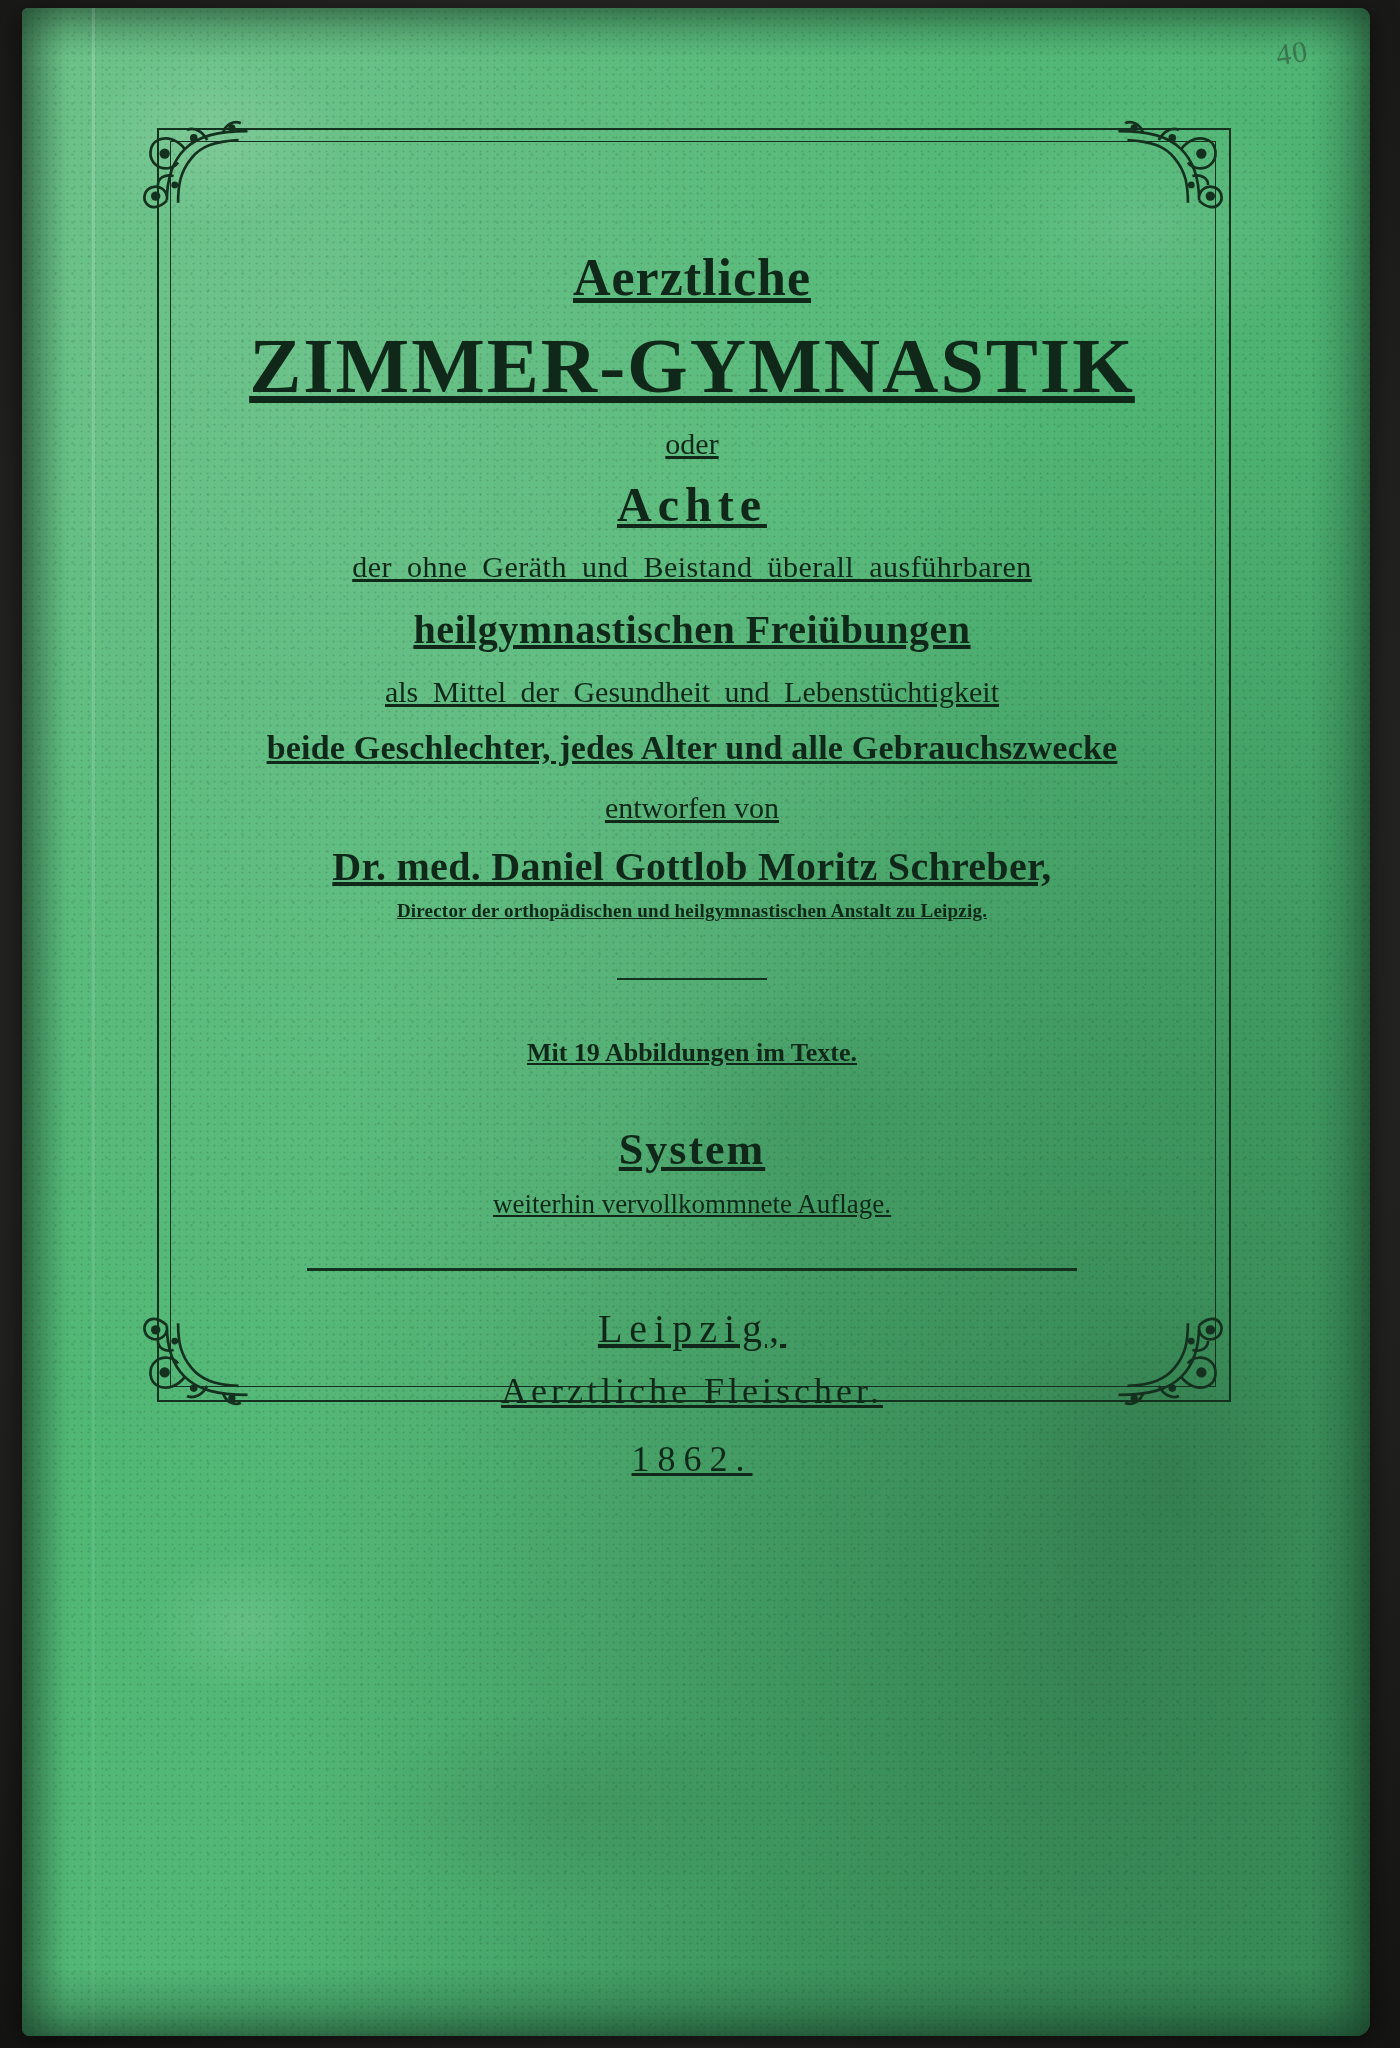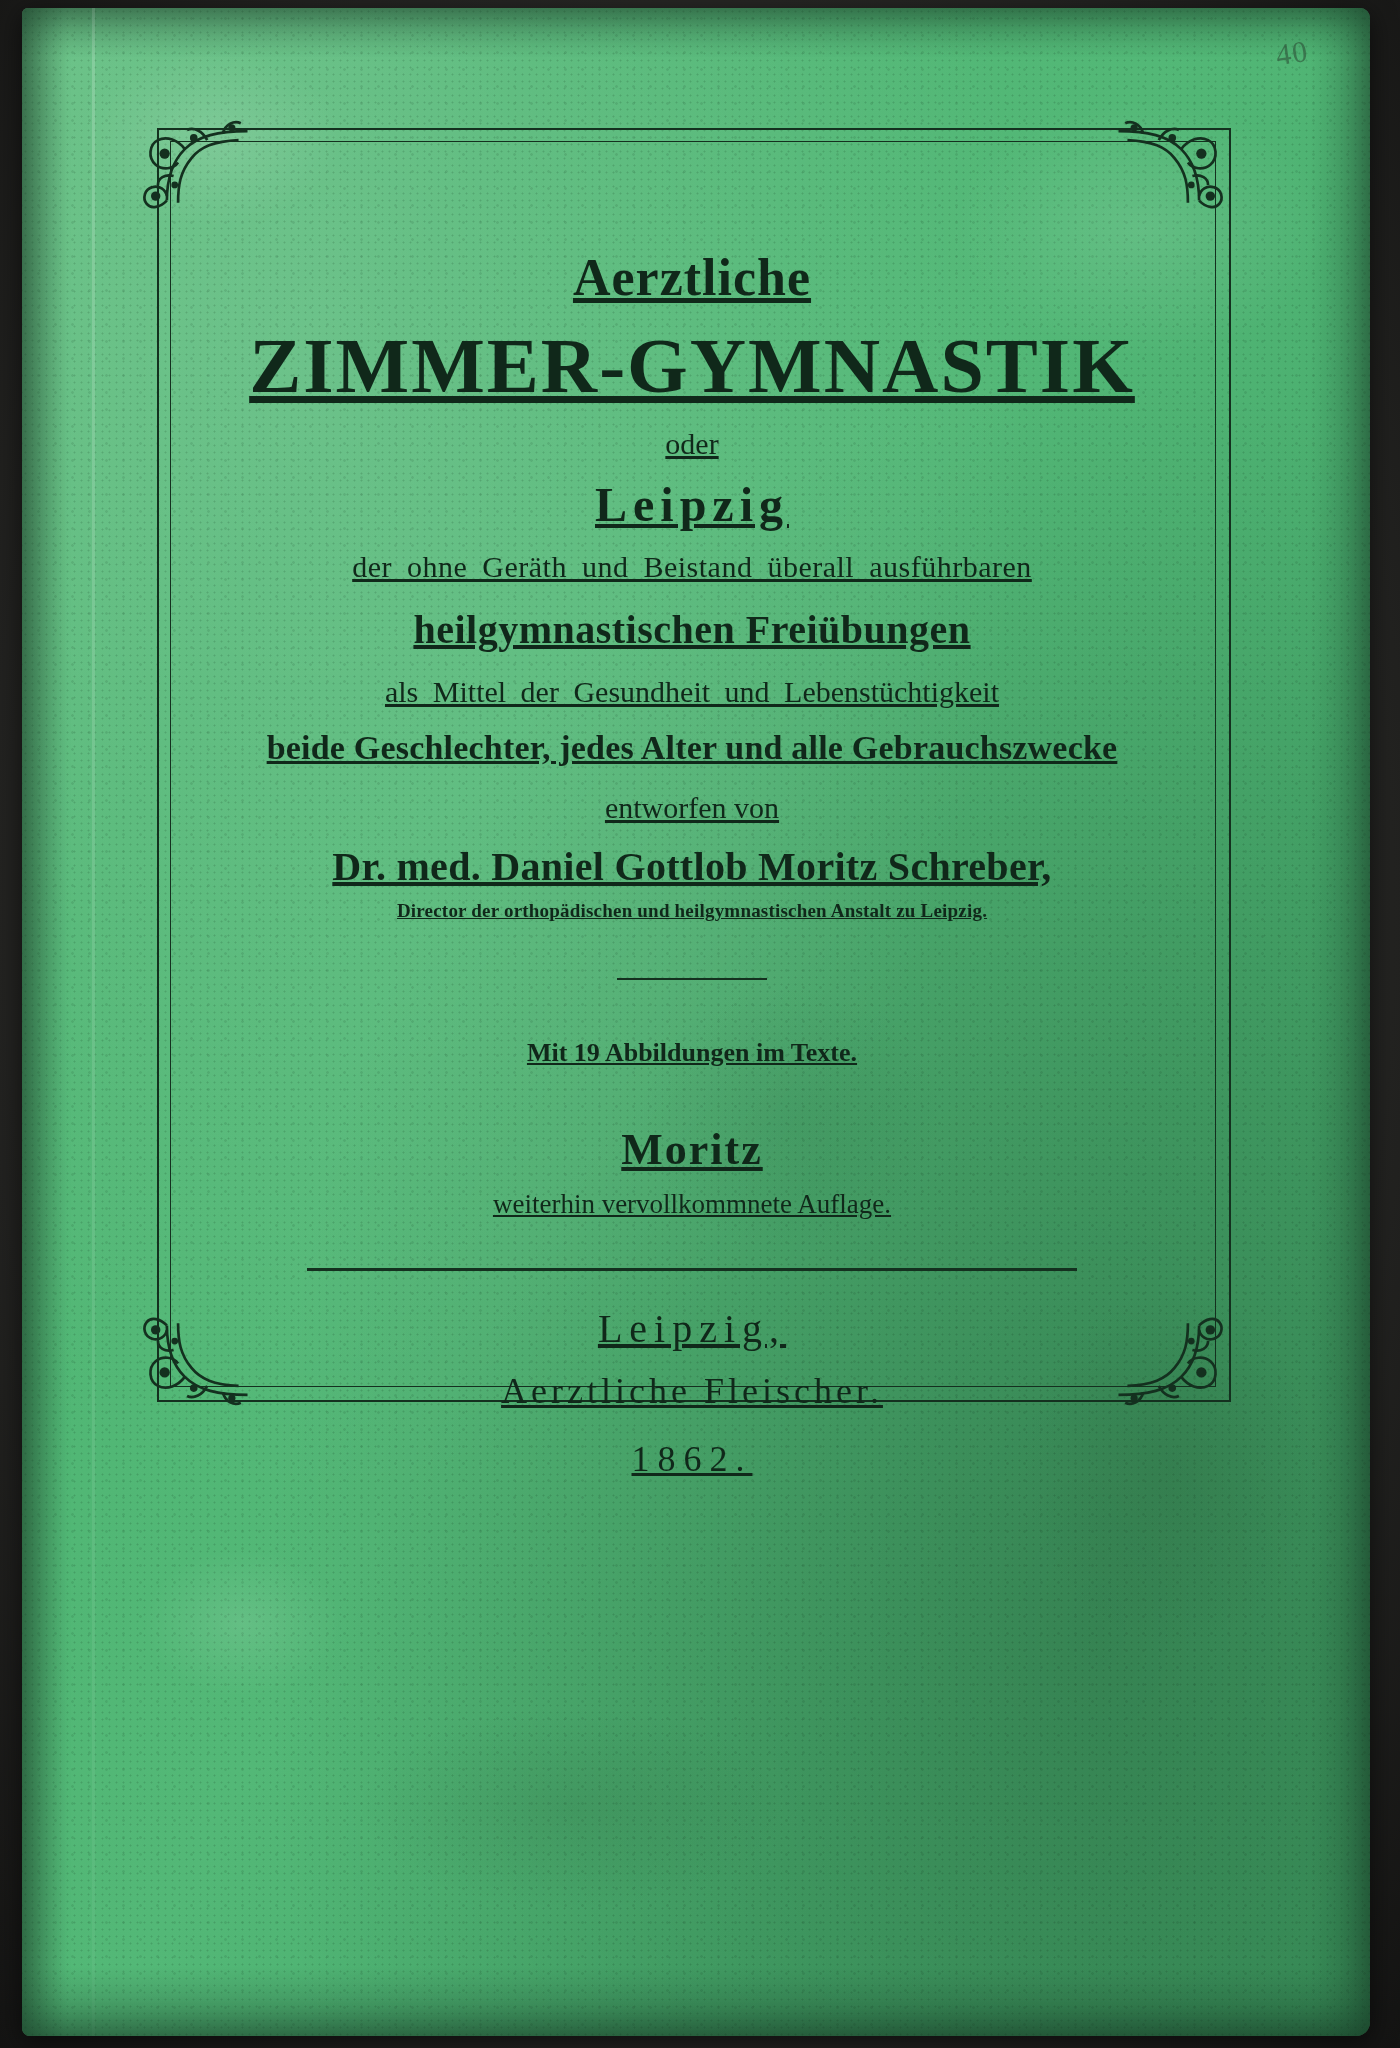--- a/index.html
+++ b/index.html
@@ -359,33 +359,33 @@
           <circle cx="82" cy="15" r="3.2"></circle>
           <circle cx="31" cy="66" r="3.0"></circle>
         </g>
       </svg>
     </div>
 
     <div class="title-block">
       <p class="line l-aerztliche">Aerztliche</p>
       <p class="line l-main">ZIMMER-GYMNASTIK</p>
       <p class="line l-oder">oder</p>
-      <p class="line l-system">Leipzig</p>
+      <p class="line l-system">Achte</p>
       <p class="line l-sub1">der ohne Geräth und Beistand überall ausführbaren</p>
       <p class="line l-heil">heilgymnastischen Freiübungen</p>
       <p class="line l-sub2">als Mittel der Gesundheit und Lebenstüchtigkeit</p>
       <p class="line l-beide">beide Geschlechter, jedes Alter und alle Gebrauchszwecke</p>
       <p class="line l-entworfen">entworfen von</p>
       <p class="line l-author">Dr. med. Daniel Gottlob Moritz Schreber,</p>
       <p class="line l-affil">Director der orthopädischen und heilgymnastischen Anstalt zu Leipzig.</p>
 
       <div class="rule-short"></div>
 
       <p class="line l-abb">Mit 19 Abbildungen im Texte.</p>
-      <p class="line l-achte">Moritz</p>
+      <p class="line l-achte">System</p>
       <p class="line l-edition">weiterhin vervollkommnete Auflage.</p>
 
       <div class="rule-long"></div>
 
       <p class="line l-city">Leipzig,</p>
       <p class="line l-publisher">Aerztliche Fleischer.</p>
       <p class="line l-year">1862.</p>
     </div>
   </div>
 </div>

